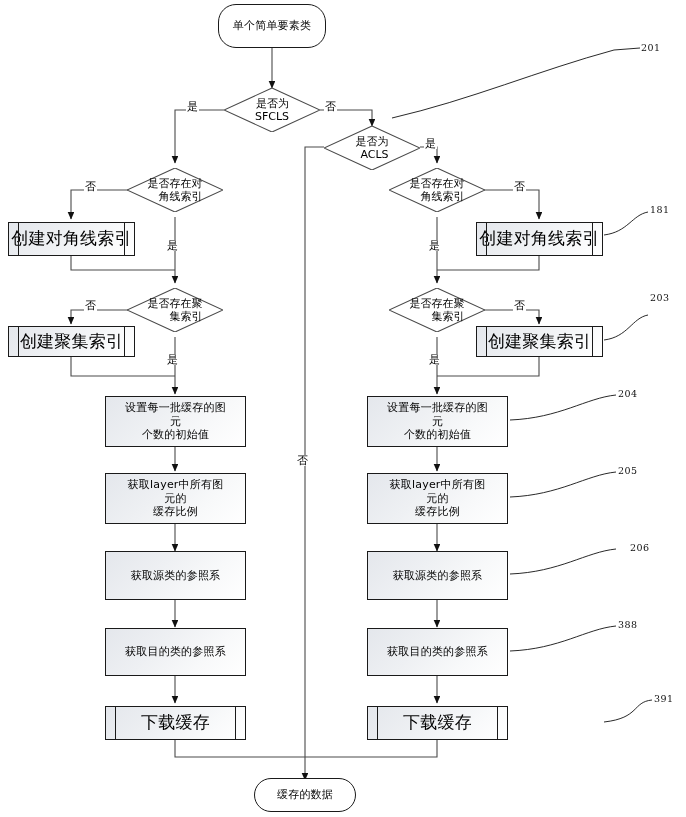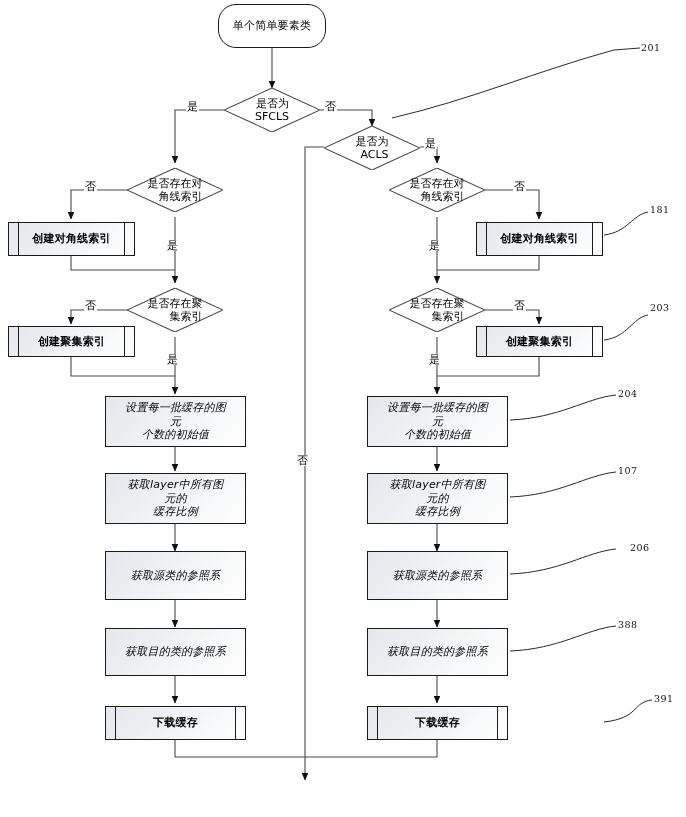--- a/index.html
+++ b/index.html
@@ -71,28 +71,26 @@
     line-height: 1.2;
     color: #000;
     pointer-events: none;
   }
   
   .process {
     border: 1px solid #1a1a1a;
     background: linear-gradient(135deg, #e4e7ec 0%, #eef0f3 38%, #f8f9fa 70%, #ffffff 100%);
     font-size: 11px;
     padding: 2px 17px;
-    font-style: italic;
   }
   
   .predef {
     border: 1px solid #1a1a1a;
     background: linear-gradient(135deg, #e4e7ec 0%, #eef0f3 40%, #f9fafb 75%, #ffffff 100%);
-    font-size: 11px;
-    font-weight: bold;
+    font-size: 17px;
   }
   .predef::before,
   .predef::after {
     content: "";
     position: absolute;
     top: 0;
     bottom: 0;
     width: 0;
     border-left: 1px solid #1a1a1a;
   }
@@ -192,20 +190,23 @@
       <path d="M510,574 C560,572 586,552 616,549"></path>
       <path d="M510,651 C560,649 586,629 616,626"></path>
       <path d="M604,722 C640,718 632,702 652,700"></path>
     </g>
   </svg>
 
   <div class="node terminal" style="left:218px; top:4px; width:108px; height:44px;">
     <span style="white-space:pre-line;">单个简单要素类</span>
   </div>
 
+  <div class="node terminal" style="left:254px; top:778px; width:102px; height:34px;">
+    <span style="white-space:pre-line;">缓存的数据</span>
+  </div>
 
   <div class="decision-wrap" style="left:224px; top:88px; width:96px; height:44px;">
     <svg class="decision-shape" viewBox="0 0 96 44" preserveAspectRatio="none">
       <polygon points="48,0 96,22 48,44 0,22" fill="#ffffff" stroke="#4a4a4a" stroke-width="1.1"></polygon>
     </svg>
     <div class="decision-label" style="white-space:pre-line;">是否为
 SFCLS</div>
   </div>
 
   <div class="decision-wrap" style="left:324px; top:126px; width:96px; height:44px;">
@@ -318,20 +319,20 @@
   <div class="edge-label" style="left:84px; top:300px;">否</div>
   <div class="edge-label" style="left:166px; top:354px;">是</div>
 
   <div class="edge-label" style="left:513px; top:181px;">否</div>
   <div class="edge-label" style="left:428px; top:240px;">是</div>
   <div class="edge-label" style="left:513px; top:300px;">否</div>
   <div class="edge-label" style="left:428px; top:354px;">是</div>
 
   <div class="ref-num" style="left:641px; top:42px;">201</div>
   <div class="ref-num" style="left:650px; top:204px;">181</div>
-  <div class="ref-num" style="left:650px; top:302px;">203</div>
+  <div class="ref-num" style="left:650px; top:292px;">203</div>
   <div class="ref-num" style="left:618px; top:388px;">204</div>
-  <div class="ref-num" style="left:618px; top:465px;">107</div>
+  <div class="ref-num" style="left:618px; top:465px;">205</div>
   <div class="ref-num" style="left:630px; top:542px;">206</div>
   <div class="ref-num" style="left:618px; top:619px;">388</div>
   <div class="ref-num" style="left:654px; top:693px;">391</div>
 
 </div>
 
 </body></html>

